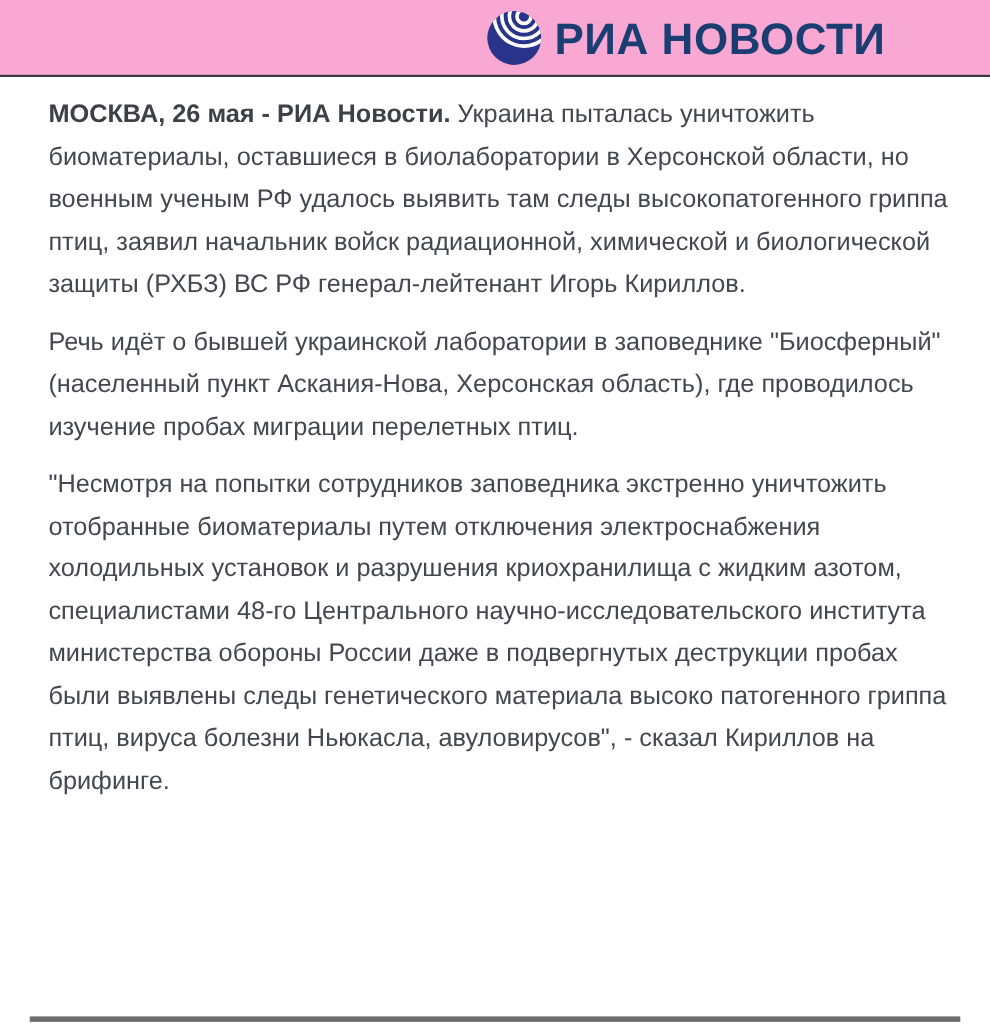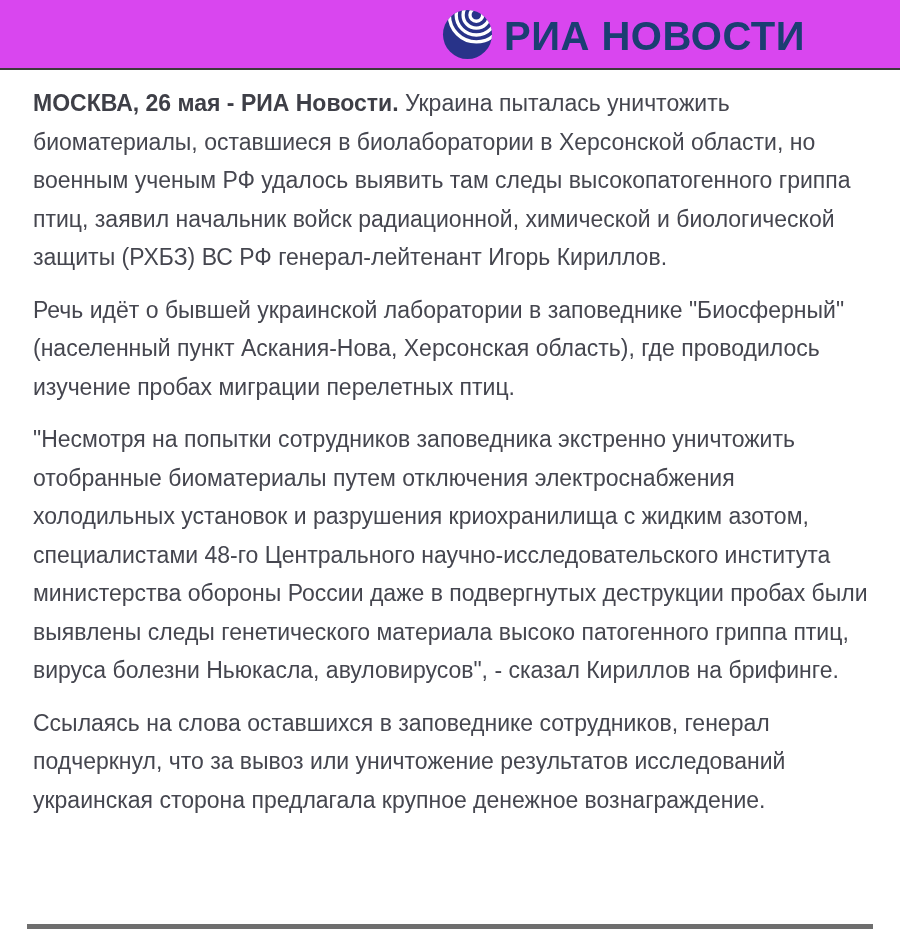--- a/index.html
+++ b/index.html
@@ -10,21 +10,21 @@
     overflow: hidden;
     font-family: "Liberation Sans", "DejaVu Sans", sans-serif;
     position: relative;
   }
 
   
   .header {
     position: relative;
     height: 70px;
     border-bottom: 2px solid #3b3b3b;
-    background: #d946ef;
+    background: #f9a8d4;
   }
   .logo {
     position: absolute;
     left: 442px;
     top: 9px;
     display: flex;
     align-items: center;
     gap: 11px;
     text-decoration: none;
     cursor: pointer;
@@ -40,21 +40,21 @@
     padding-top: 2px;
   }
 
   
   .article {
     padding: 14px 28px 0 28px;
     font-size: 23px;
     line-height: 38.5px;
     color: #45464f;
   }
-  .article p { margin: 0 0 14px 5px; }
+  .article p { margin: 0 0 14px 16px; }
   .article p b { font-weight: 700; color: #3e3f47; }
 
   
   .bottom-rule {
     position: absolute;
     left: 27px;
     right: 27px;
     top: 924px;
     height: 5px;
     background: #6e6e6e;
@@ -82,16 +82,15 @@
       </svg>
     </span>
     <span class="logo-text">РИА НОВОСТИ</span>
   </a>
 </div>
 
 <div class="article">
   <p><b>МОСКВА, 26 мая - РИА Новости.</b><span> Украина пыталась уничтожить биоматериалы, оставшиеся в биолаборатории в Херсонской области, но военным ученым РФ удалось выявить там следы высокопатогенного гриппа птиц, заявил начальник войск радиационной, химической и биологической защиты (РХБЗ) ВС РФ генерал-лейтенант Игорь Кириллов.</span></p>
   <p>Речь идёт о бывшей украинской лаборатории в заповеднике "Биосферный" (населенный пункт Аскания-Нова, Херсонская область), где проводилось изучение пробах миграции перелетных птиц.</p>
   <p>"Несмотря на попытки сотрудников заповедника экстренно уничтожить отобранные биоматериалы путем отключения электроснабжения холодильных установок и разрушения криохранилища с жидким азотом, специалистами 48-го Центрального научно-исследовательского института министерства обороны России даже в подвергнутых деструкции пробах были выявлены следы генетического материала высоко патогенного гриппа птиц, вируса болезни Ньюкасла, авуловирусов", - сказал Кириллов на брифинге.</p>
-  <p>Ссылаясь на слова оставшихся в заповеднике сотрудников, генерал подчеркнул, что за вывоз или уничтожение результатов исследований украинская сторона предлагала крупное денежное вознаграждение.</p>
 </div>
 
 <div class="bottom-rule"></div>
 
 </body></html>

